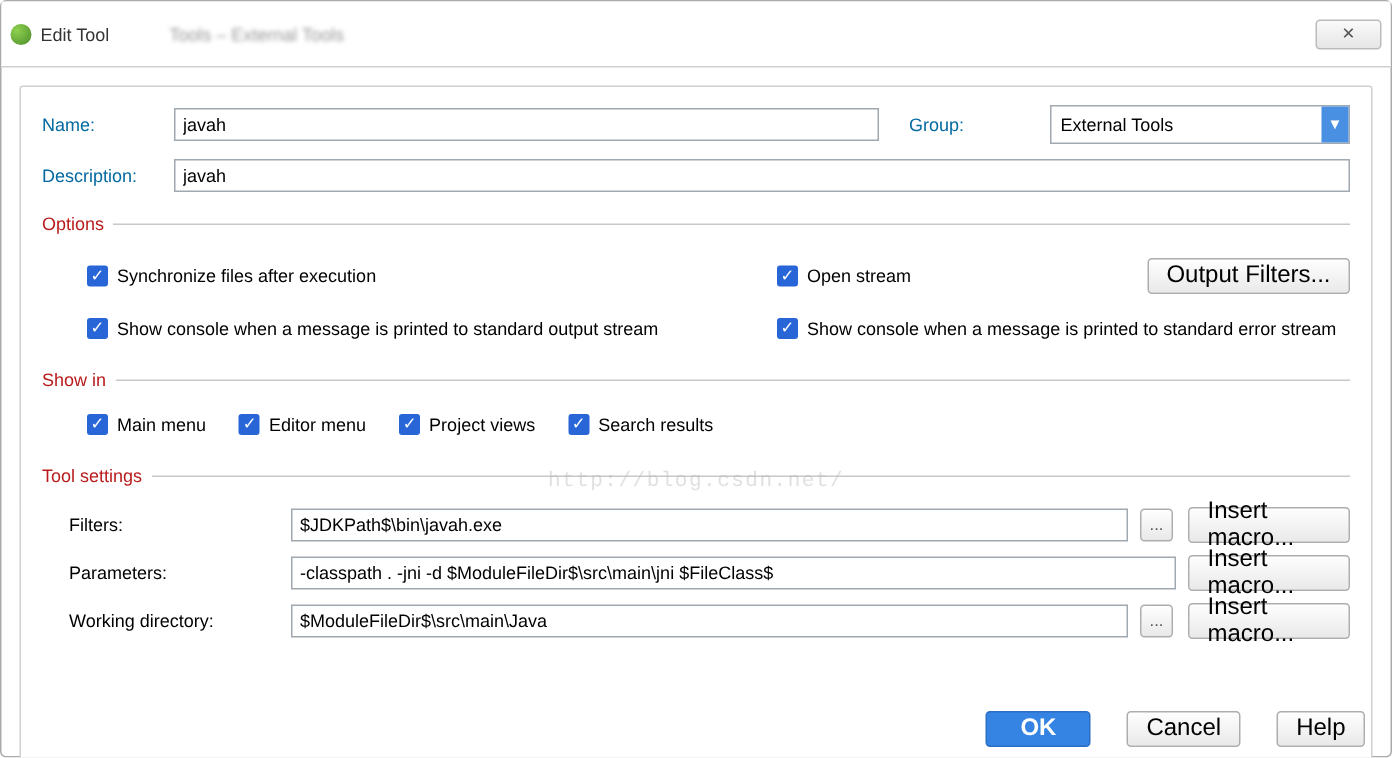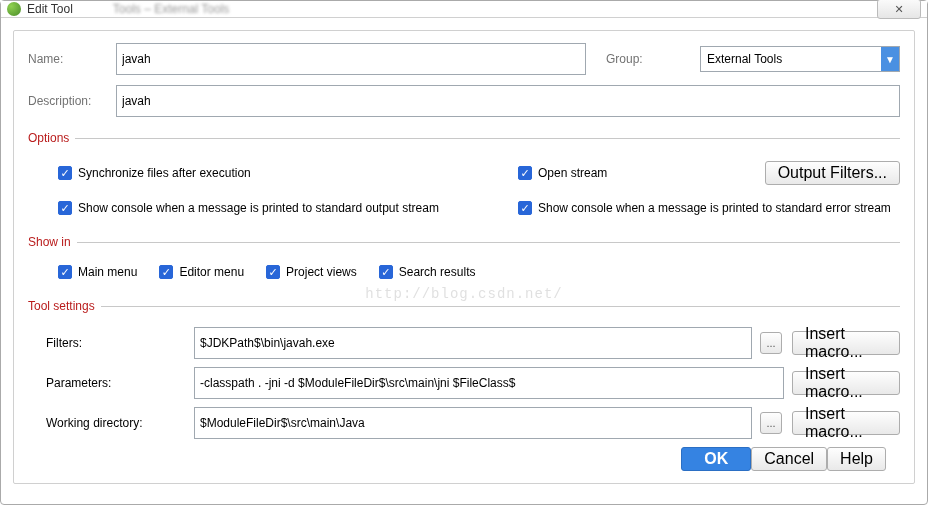--- a/index.html
+++ b/index.html
@@ -15,21 +15,21 @@
 }
 .window {
   width: 928px;
   height: 505px;
   border: 1px solid #aaa;
   border-radius: 4px;
   background: #fff;
   position: relative;
 }
 .titlebar {
-  height: 17px;
+  height: 44px;
   border-bottom: 1px solid #d0d0d0;
   display: flex;
   align-items: center;
   padding: 0 6px;
   background: #fff;
 }
 .titlebar .app-icon {
   width: 14px; height: 14px;
   border-radius: 50%;
   background: radial-gradient(circle at 30% 30%, #8fd14f, #4a8c2a);
@@ -63,23 +63,23 @@
   background: #fff;
   height: 454px;
   position: relative;
 }
 .form-row {
   display: flex;
   align-items: center;
   gap: 8px;
   margin-bottom: 10px;
 }
-.label { min-width: 80px; color: #737373; }
+.label { min-width: 80px; color: #0369a1; }
 .input {
-  height: 32px;
+  height: 22px;
   border: 1px solid #a0a8b0;
   padding: 0 5px;
   font-size: 12px;
   background: #fff;
 }
 .input.sel-text::selection { background: #3399ff; color: #fff; }
 .name-input { width: 470px; }
 .desc-input { flex: 1; }
 .group-label { margin-left: 12px; margin-right: 6px; }
 .select {
@@ -172,24 +172,24 @@
   height: 22px; width: 22px;
   border: 1px solid #adadad;
   background: linear-gradient(#fefefe,#e9e9e9);
   border-radius: 3px;
   display:flex;align-items:center;justify-content:center;
   font-size: 11px;
   color: #555;
 }
 .footer {
   position: absolute;
-  right: 28px;
+  right: 4px;
   bottom: 12px;
   display: flex;
-  gap: 0;
+  gap: 24px;
   text-align: center;
 }
 .watermark {
   position: absolute;
   left: 50%; top: 255px;
   transform: translateX(-50%);
   color: #bbb;
   font-family: "Courier New", monospace;
   font-size: 14px;
   letter-spacing: 1px;

